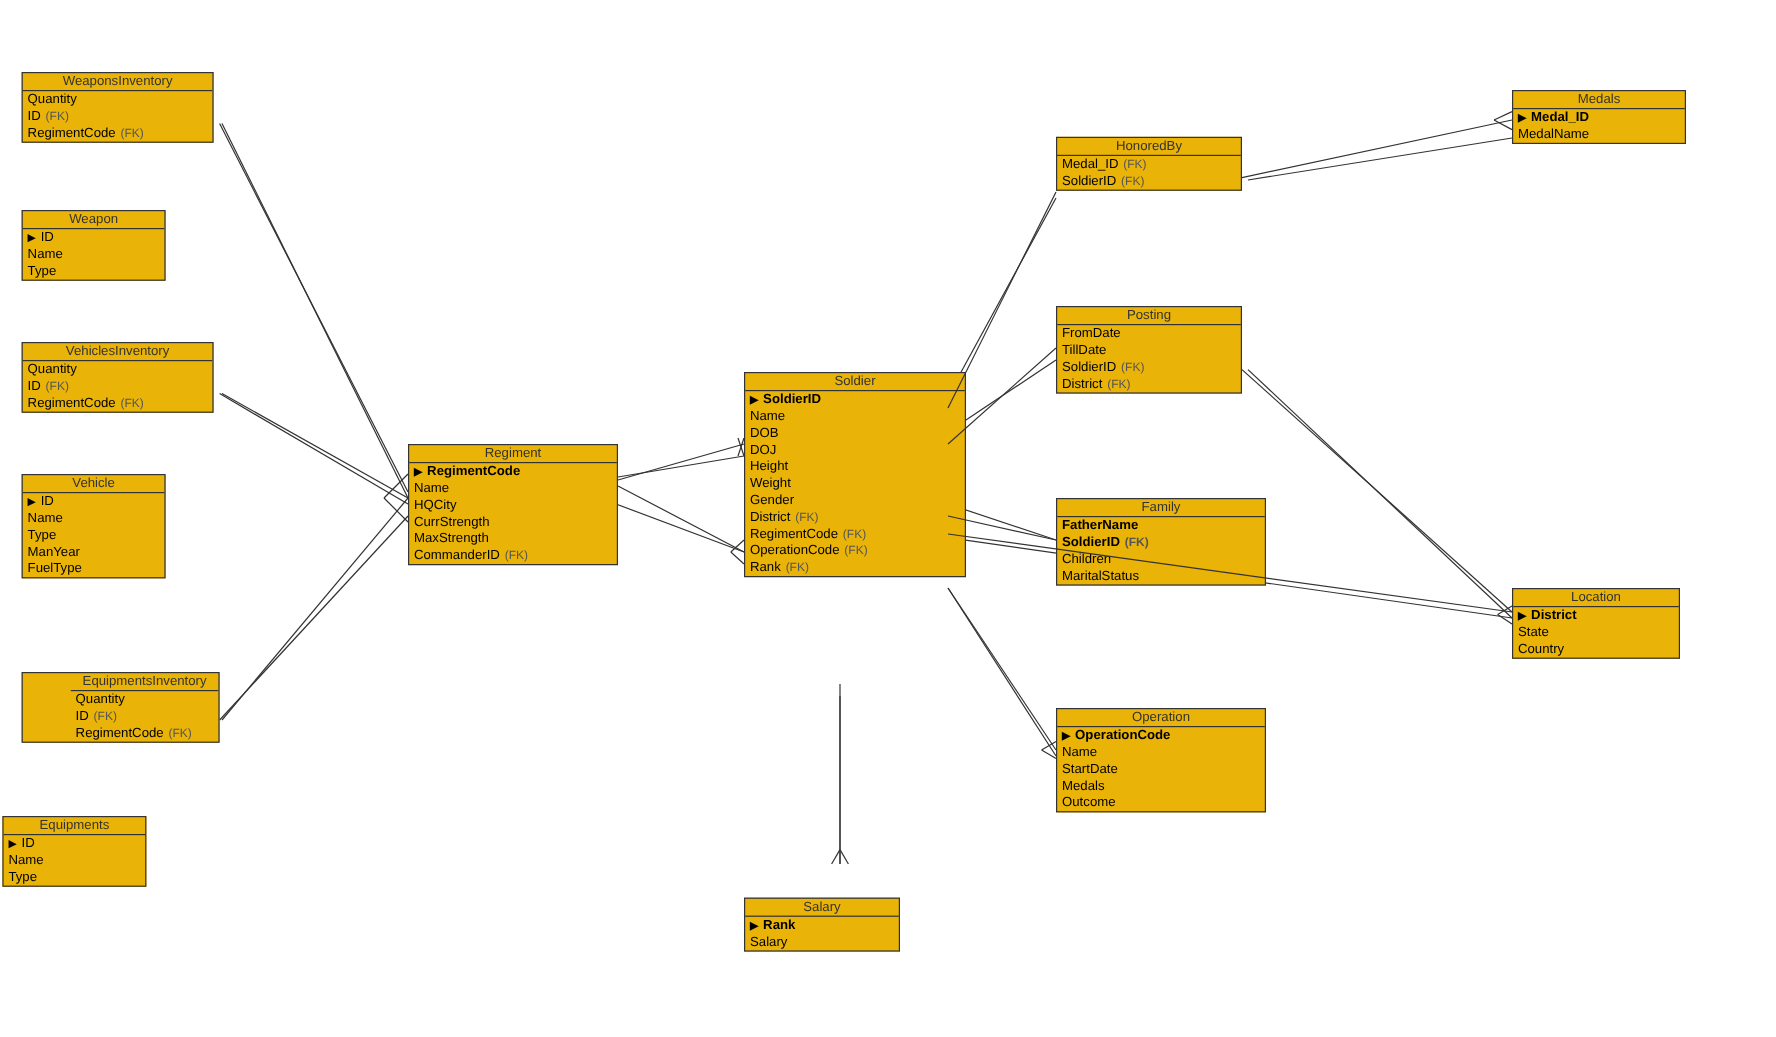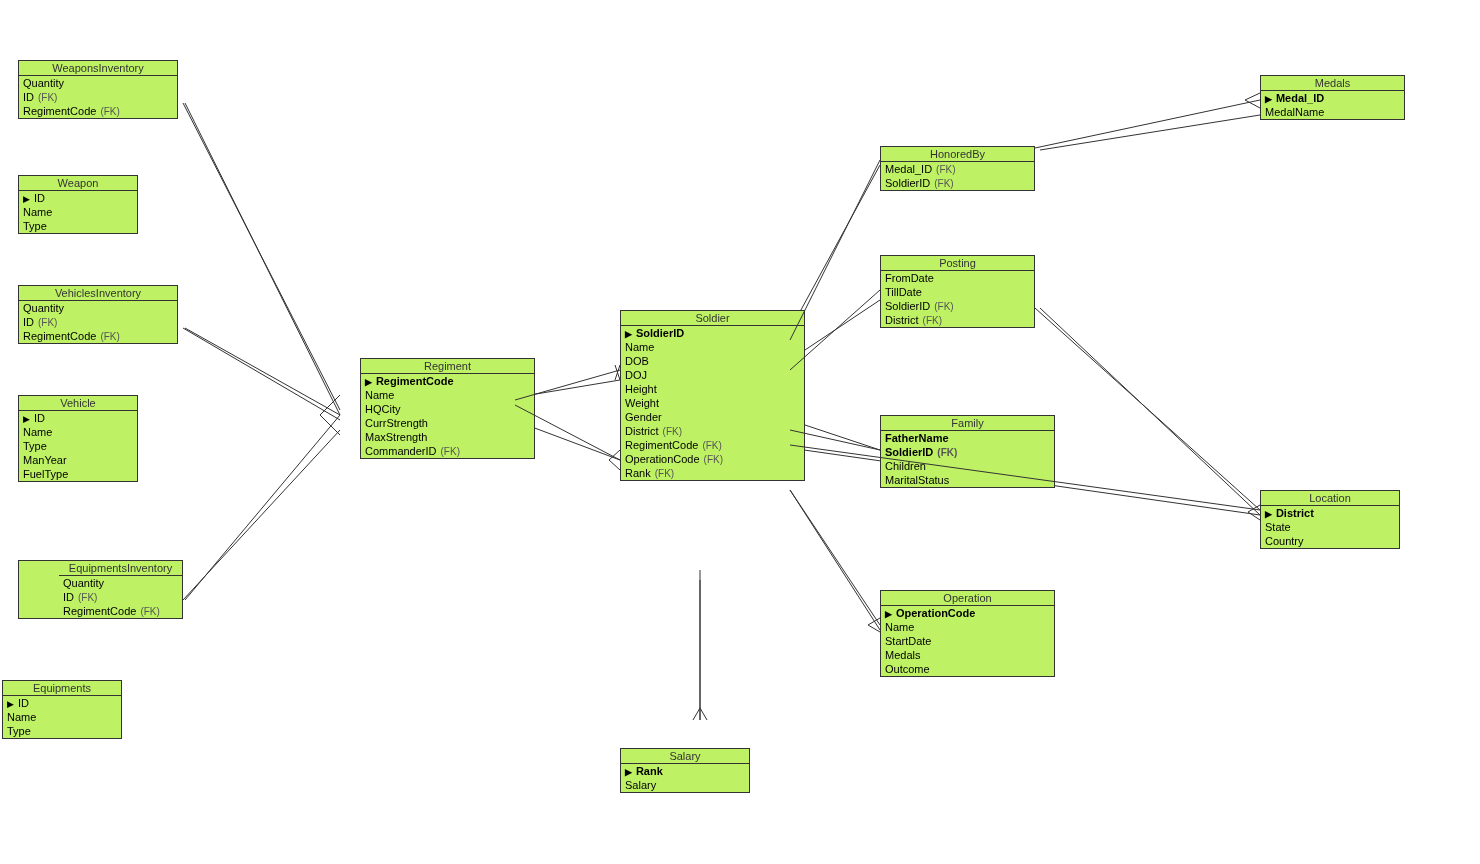--- a/index.html
+++ b/index.html
@@ -11,21 +11,21 @@
     }
     #canvas {
       position: relative;
       width: 1480px;
       height: 864px;
       background: #fff;
     }
     .entity {
       position: absolute;
       border: 1px solid #333;
-      background: #bef264;
+      background: #eab308;
     }
     .entity-title {
       text-align: center;
       font-size: 11px;
       padding: 1px 2px;
       color: #333;
     }
     .entity-body {
       border-top: 1px solid #333;
     }
@@ -194,21 +194,21 @@
         </div>
       <div class="field">
           <span>Name</span>
         </div>
       <div class="field">
           <span>Type</span>
         </div>
     </div>
   </div>
 
-  <div class="entity" style="left:340px; top:358px; min-width:175px;margin-left:20px;">
+  <div class="entity" style="left:340px; top:370px; min-width:175px;">
     <div class="entity-title">Regiment</div>
     <div class="entity-body">
       <div class="field field-pk">
           <span class="field-arrow"></span>
           <span>RegimentCode</span>
         </div>
       <div class="field">
           <span>Name</span>
         </div>
       <div class="field">
@@ -277,21 +277,21 @@
       <div class="field field-pk">
           <span class="field-arrow"></span>
           <span>Rank</span>
         </div>
       <div class="field">
           <span>Salary</span>
         </div>
     </div>
   </div>
 
-  <div class="entity" style="left:880px; top:146px; min-width:155px;">
+  <div class="entity" style="left:880px; top:114px; min-width:155px;">
     <div class="entity-title">HonoredBy</div>
     <div class="entity-body">
       <div class="field">
           <span>Medal_ID</span>
           <span class="field-fk">(FK)</span>
         </div>
       <div class="field">
           <span>SoldierID</span>
           <span class="field-fk">(FK)</span>
         </div>

